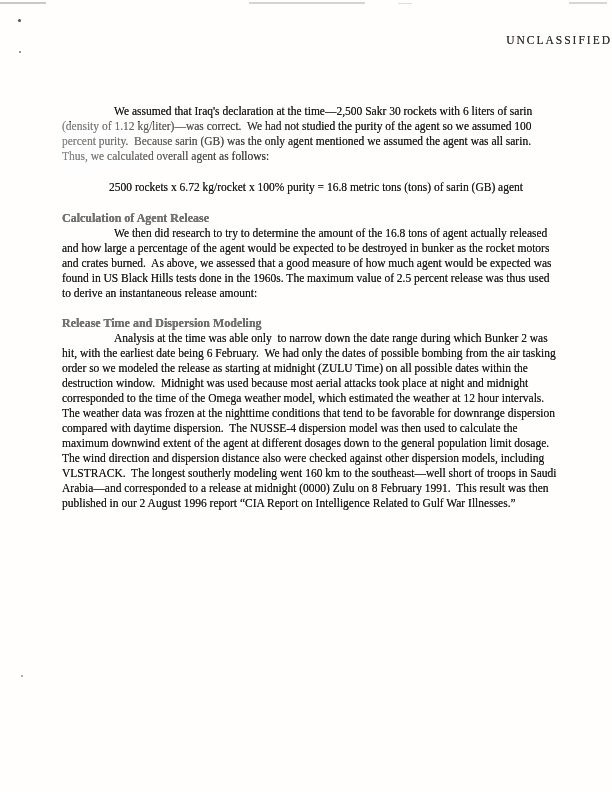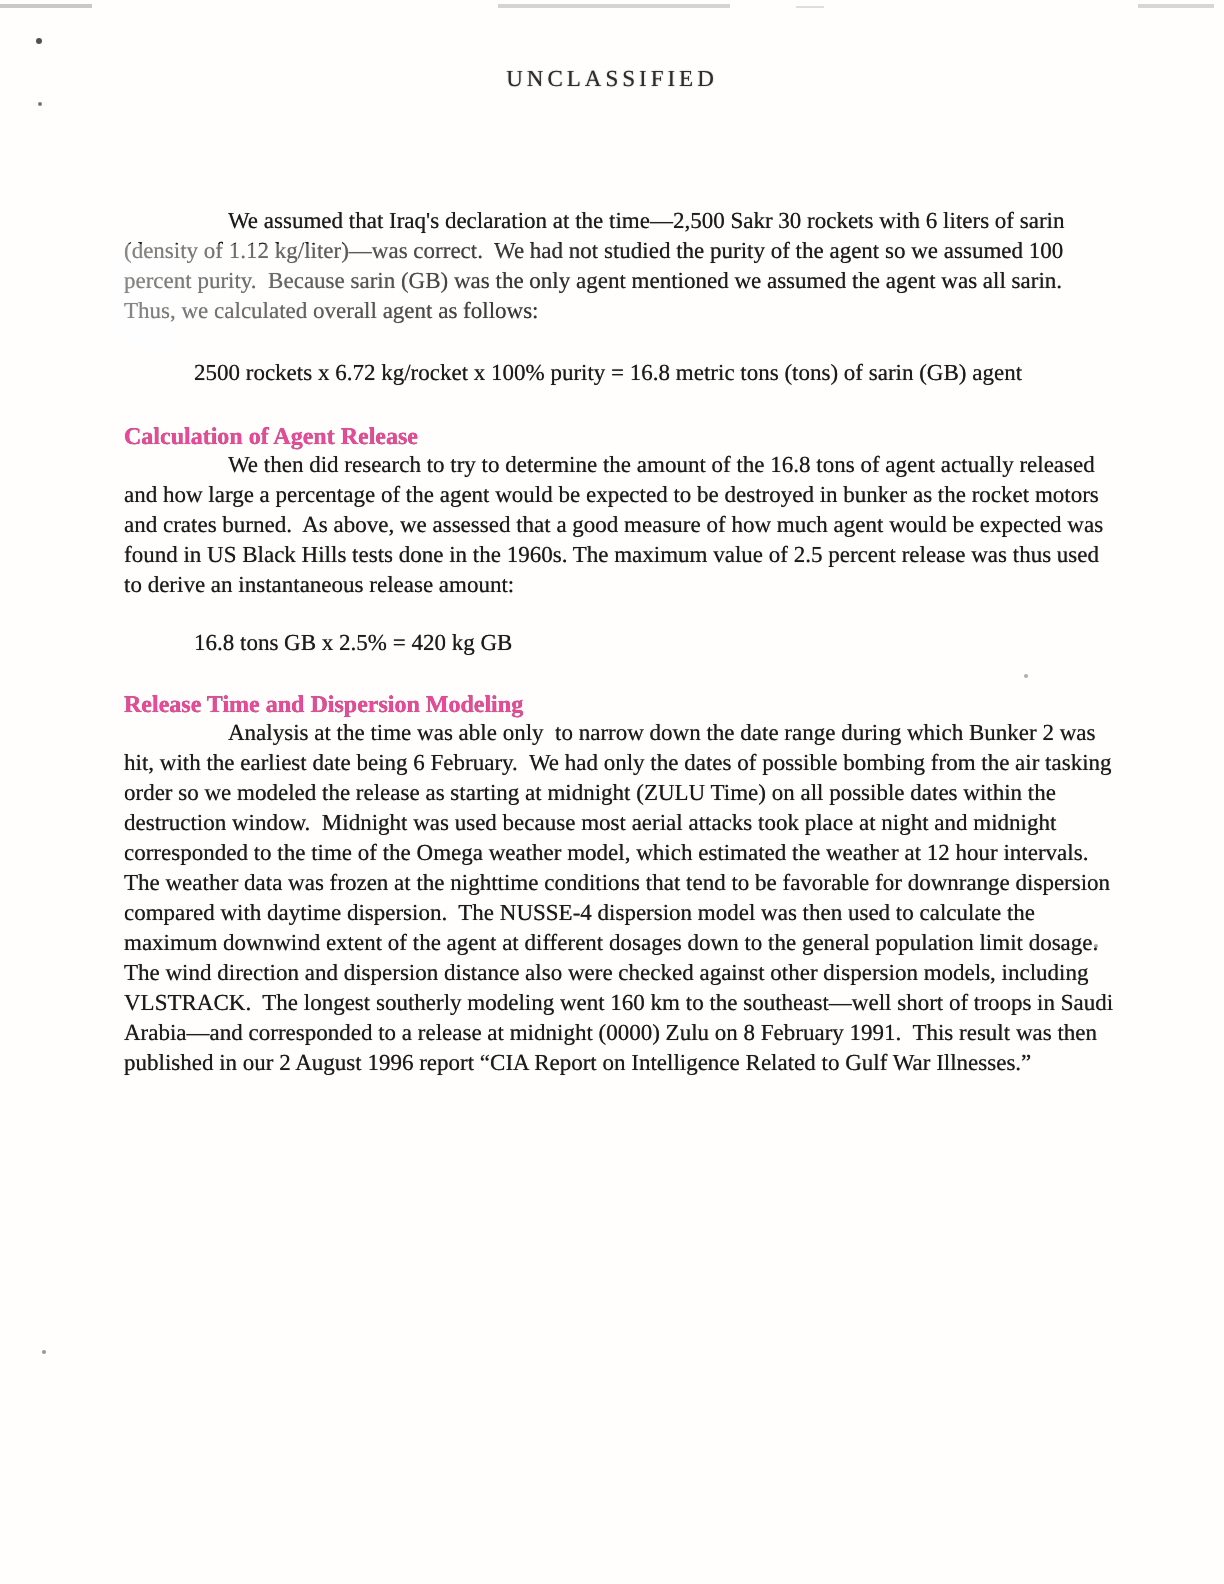--- a/index.html
+++ b/index.html
@@ -11,45 +11,45 @@
     font-family: "Liberation Serif", "DejaVu Serif", serif;
     color: #1b1b1b;
   }
   .page {
     position: absolute; inset: 0;
     background: #fffefd;
   }
   .classification-header {
     position: absolute;
     top: 34px; left: 0; width: 612px;
-    text-align: center;
+    text-align: right;
     font-size: 11.5px;
     letter-spacing: 2px;
     color: #2e2c2a;
     text-shadow: 0 0 0.6px #6b6660;
   }
   .content {
     position: absolute;
     left: 62px; top: 104px;
     width: 496px;
     font-size: 11.5px;
     line-height: 15px;
     text-shadow: 0 0 0.35px #4a4742;
   }
   .content p, .formula, .summary-line, .section-heading {
     margin: 0;
     white-space: pre-wrap;
   }
   .body-para { text-indent: 52px; }
-  .formula { margin-top: 16px; margin-left: 35px; }
+  .formula { margin-top: 16px; margin-left: 47px; }
   .section-heading {
     margin-top: 16px;
     font-weight: bold;
     font-size: 12px;
-    color: #ec4899;
+    color: #737373;
   }
   .para-after-heading { margin-top: 14px; }
   .formula-release { margin-top: 14px; margin-left: 35px; }
   .heading-dispersion { margin-top: 15px; }
   .para-dispersion { margin-top: 13px; }
   .summary-line { margin-top: 30px; }
   .bold-inline { font-weight: normal; }
 
   
   .artifact { position: absolute; pointer-events: none; }
@@ -88,21 +88,20 @@
   <div class="content">
 
     <p class="body-para">We assumed that Iraq's declaration at the time—2,500 Sakr 30 rockets with 6 liters of sarin (density of 1.12 kg/liter)—was correct.  We had not studied the purity of the agent so we assumed 100 percent purity.  Because sarin (GB) was the only agent mentioned we assumed the agent was all sarin.  Thus, we calculated overall agent as follows:</p>
 
     <div class="formula">2500 rockets x 6.72 kg/rocket x 100% purity = 16.8 metric tons (tons) of sarin (GB) agent</div>
 
     <div class="section-heading">Calculation of Agent Release</div>
 
     <p class="body-para para-after-heading"><span>We then did research to try to determine the amount of the 16.8 tons of agent actually released and how large a percentage of the agent would be expected to be destroyed in bunker as the rocket motors and crates burned.  As above, we assessed that a good measure of how much agent would be expected was found in </span><span class="bold-inline">US Black Hills</span><span> tests done in the 1960s. The maximum value of 2.5 percent release was thus used to derive an instantaneous release amount:</span></p>
 
-    <div class="formula formula-release">16.8 tons GB x 2.5% = 420 kg GB</div>
 
     <div class="section-heading heading-dispersion">Release Time and Dispersion Modeling</div>
 
     <p class="body-para para-dispersion">Analysis at the time was able only  to narrow down the date range during which Bunker 2 was hit, with the earliest date being 6 February.  We had only the dates of possible bombing from the air tasking order so we modeled the release as starting at midnight (ZULU Time) on all possible dates within the destruction window.  Midnight was used because most aerial attacks took place at night and midnight corresponded to the time of the Omega weather model, which estimated the weather at 12 hour intervals.  The weather data was frozen at the nighttime conditions that tend to be favorable for downrange dispersion compared with daytime dispersion.  The NUSSE-4 dispersion model was then used to calculate the maximum downwind extent of the agent at different dosages down to the general population limit dosage.  The wind direction and dispersion distance also were checked against other dispersion models, including VLSTRACK.  The longest southerly modeling went 160 km to the southeast—well short of troops in Saudi Arabia—and corresponded to a release at midnight (0000) Zulu on 8 February 1991.  This result was then published in our 2 August 1996 report “CIA Report on Intelligence Related to Gulf War Illnesses.”</p>
 
 
   </div>
 
   <div class="artifact fade-patch"></div>
 

